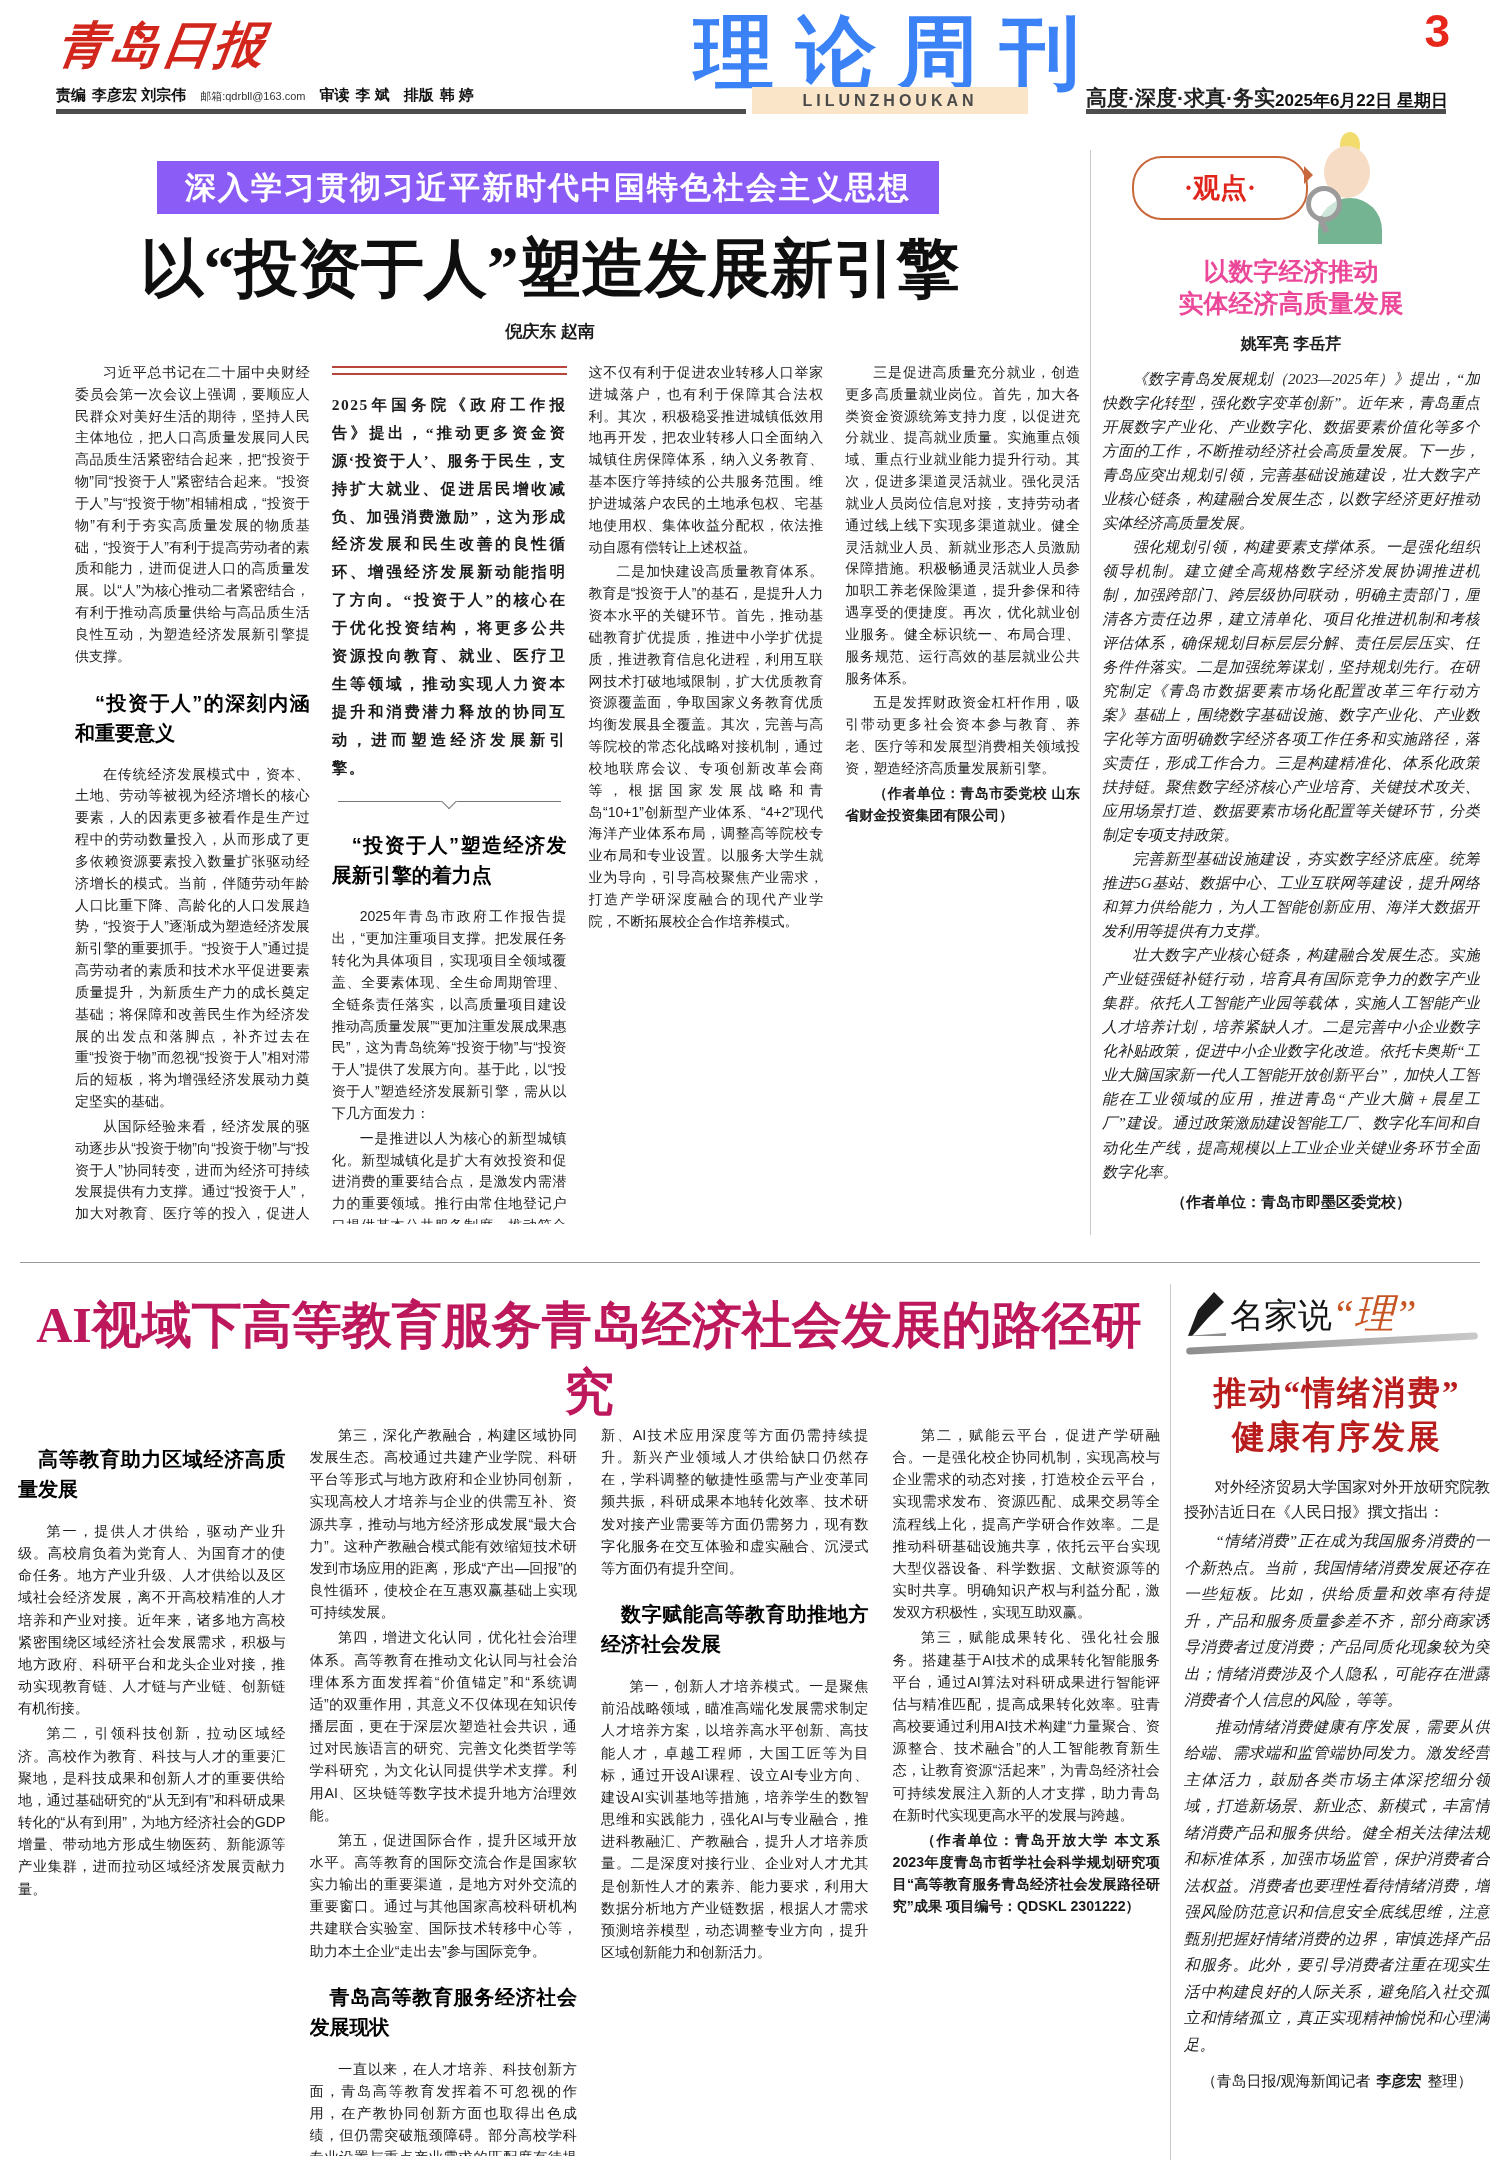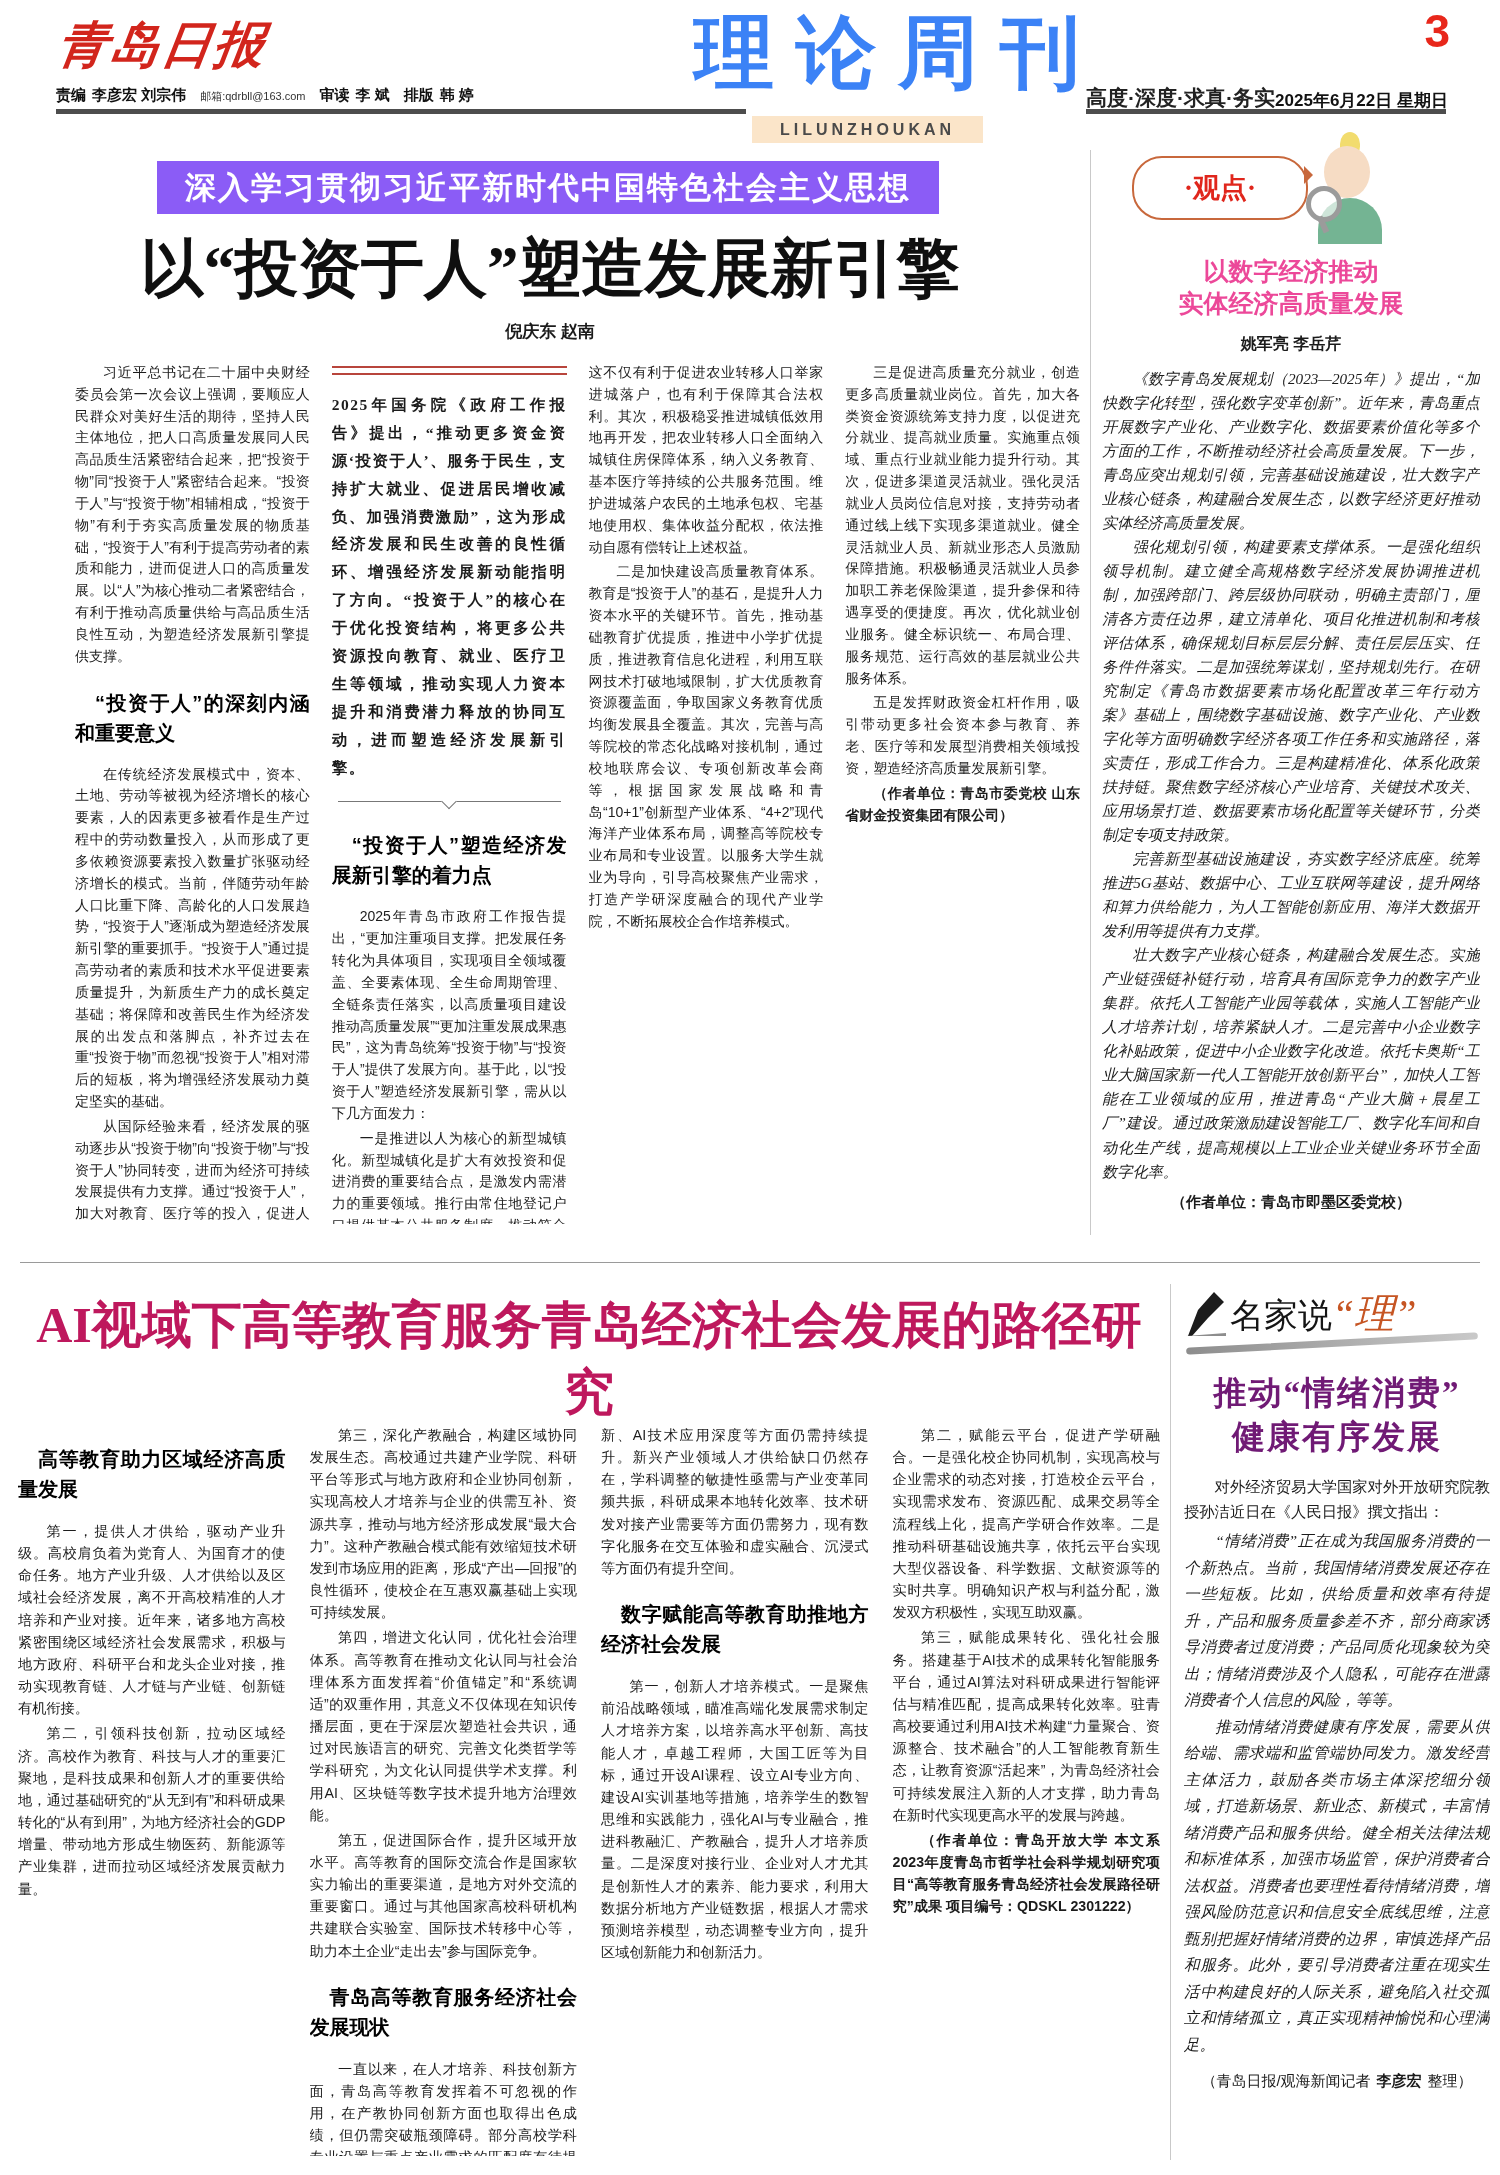--- a/index.html
+++ b/index.html
@@ -8,22 +8,22 @@
 
   
   .logo{position:absolute;left:58px;top:12px;font-family:"DejaVu Serif",serif;font-style:italic;
         font-weight:bold;font-size:50px;color:#d2251c;transform:skewX(-8deg);letter-spacing:2px;}
   .editors{position:absolute;left:56px;top:86px;font-size:15px;color:#111;white-space:nowrap;}
   .editors .lbl{font-weight:bold;margin-right:6px;}
   .editors .nm{font-weight:bold;margin-right:14px;}
   .editors .email{font-size:11px;color:#333;margin-right:14px;font-weight:normal;}
   .sec-title{position:absolute;left:638px;top:0px;width:520px;text-align:center;
         font-family:"Liberation Serif",serif;font-weight:900;font-size:80px;color:#3b82f6;letter-spacing:22px;}
-  .pinyin{position:absolute;left:752px;top:87px;width:231px;height:27px;background:#fbe5c9;color:#4a4a4a;
-        font-weight:bold;font-size:16px;letter-spacing:4px;text-align:center;line-height:27px;margin-top:29px;}
+  .pinyin{position:absolute;left:752px;top:87px;width:276px;height:27px;background:#fbe5c9;color:#4a4a4a;
+        font-weight:bold;font-size:16px;letter-spacing:4px;text-align:center;line-height:27px;}
   .slogan{position:absolute;left:1086px;top:84px;font-size:21px;font-weight:bold;color:#222;}
   .m-date{position:absolute;right:52px;top:89px;font-size:17px;font-weight:bold;color:#111;}
   .pagenum{position:absolute;right:50px;top:4px;font-size:46px;color:#e8271b;font-weight:bold;}
   .rule-l{position:absolute;left:56px;top:109px;width:690px;height:5px;background:#4d4d4d;}
   .rule-r{position:absolute;left:1086px;top:109px;width:360px;height:5px;background:#4d4d4d;}
 
   
   .kicker{position:absolute;left:157px;top:161px;width:782px;height:53px;background:#8b5cf6;color:#fff;
         font-size:31px;font-weight:bold;text-align:center;line-height:53px;
         font-family:"Liberation Serif",serif;letter-spacing:2px;}
@@ -80,21 +80,21 @@
 
   
   .ms{position:absolute;left:1184px;top:1284px;width:306px;height:876px;overflow:hidden;}
   .ms-badge{position:relative;height:72px;}
   .pen{position:absolute;left:0;top:6px;}
   .ms-title{position:absolute;left:46px;top:2px;font-size:34px;font-weight:400;color:#151515;white-space:nowrap;}
   .ms-title .li{color:#c65523;font-family:"Liberation Serif",serif;font-style:italic;font-size:40px;}
   .ms-swoosh{position:absolute;left:2px;top:56px;width:292px;height:7px;background:linear-gradient(90deg,#8d8d8d,#c9c9c9);
         border-radius:4px/50%;transform:rotate(-3deg);}
   .ms-hl{text-align:center;font-family:"Liberation Serif",serif;font-weight:900;font-size:33px;line-height:1.32;
-        letter-spacing:2px;margin:16px 0 16px;color:#701a75;}
+        letter-spacing:2px;margin:16px 0 16px;color:#b91c1c;}
   .ms-intro{font-size:15.3px;line-height:1.6;text-indent:2em;text-align:justify;}
   .ms-body{font-family:"Liberation Serif",serif;font-style:italic;font-size:15.6px;line-height:1.7;text-align:justify;
         margin-top:4px;}
   .ms-body p{margin:0;text-indent:2em;}
   .ms-credit{text-align:center;font-style:normal;font-family:"Liberation Sans",sans-serif;font-size:15px;margin-top:10px;}
   .ms-credit b{margin:0 6px;}
 </style>
 </head>
 <body>
 

